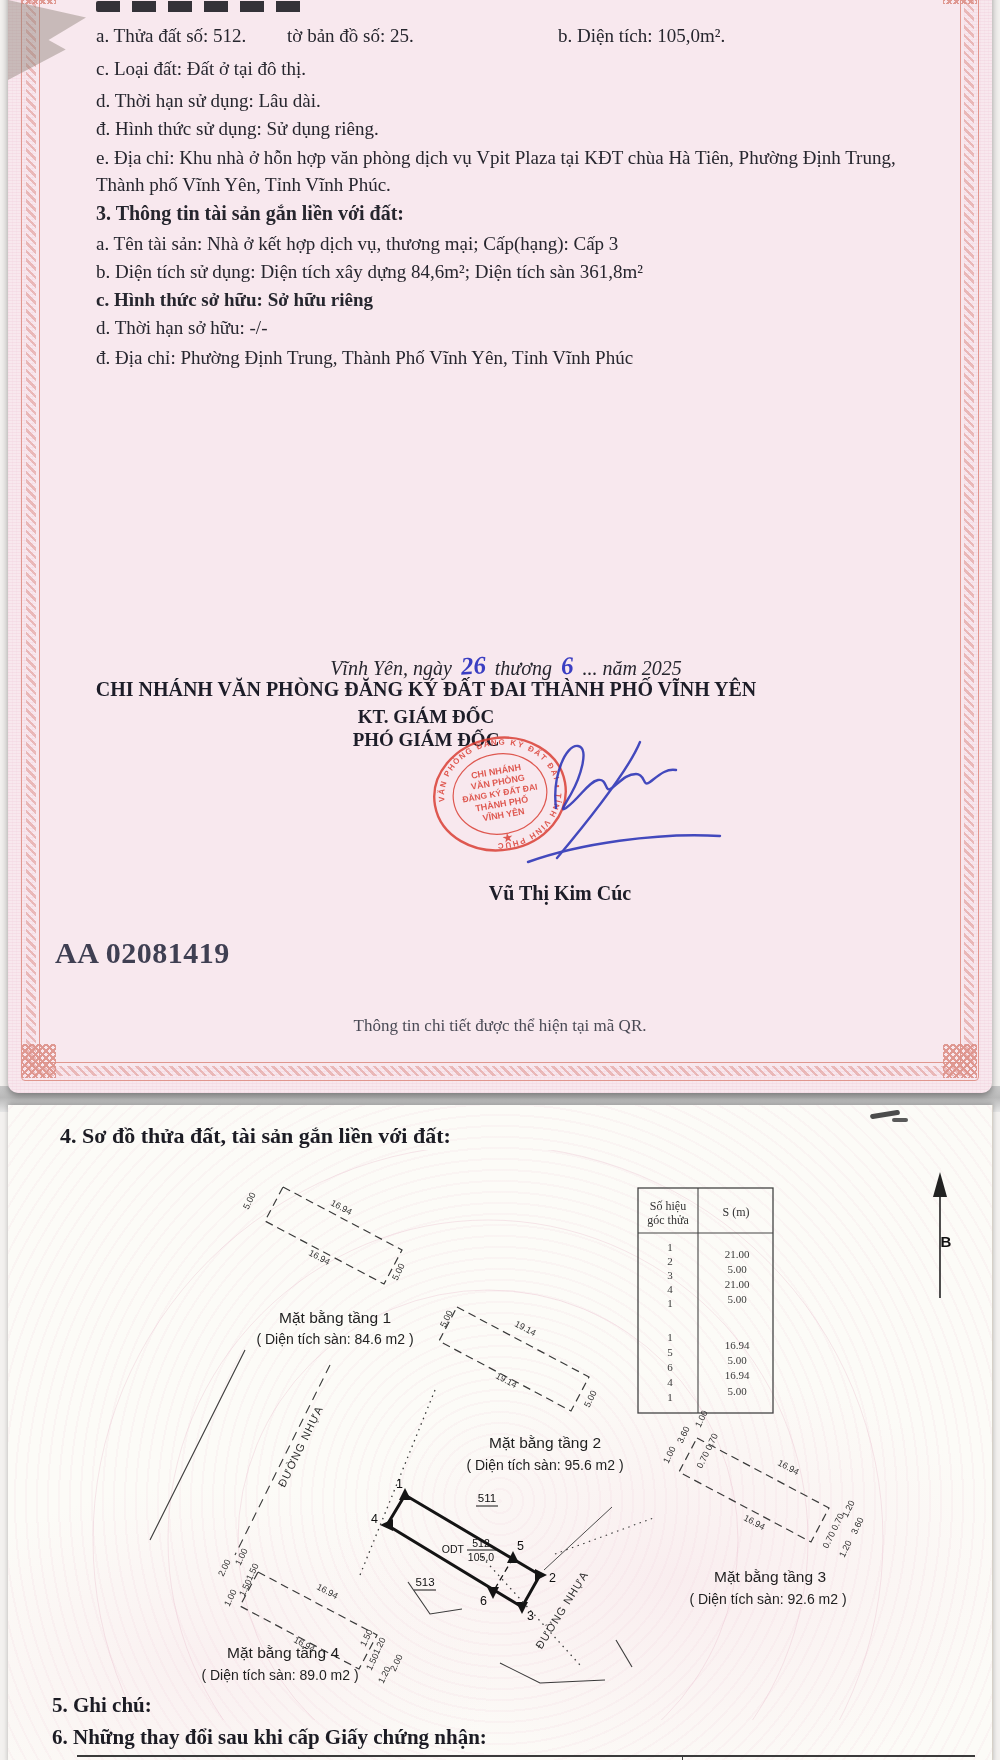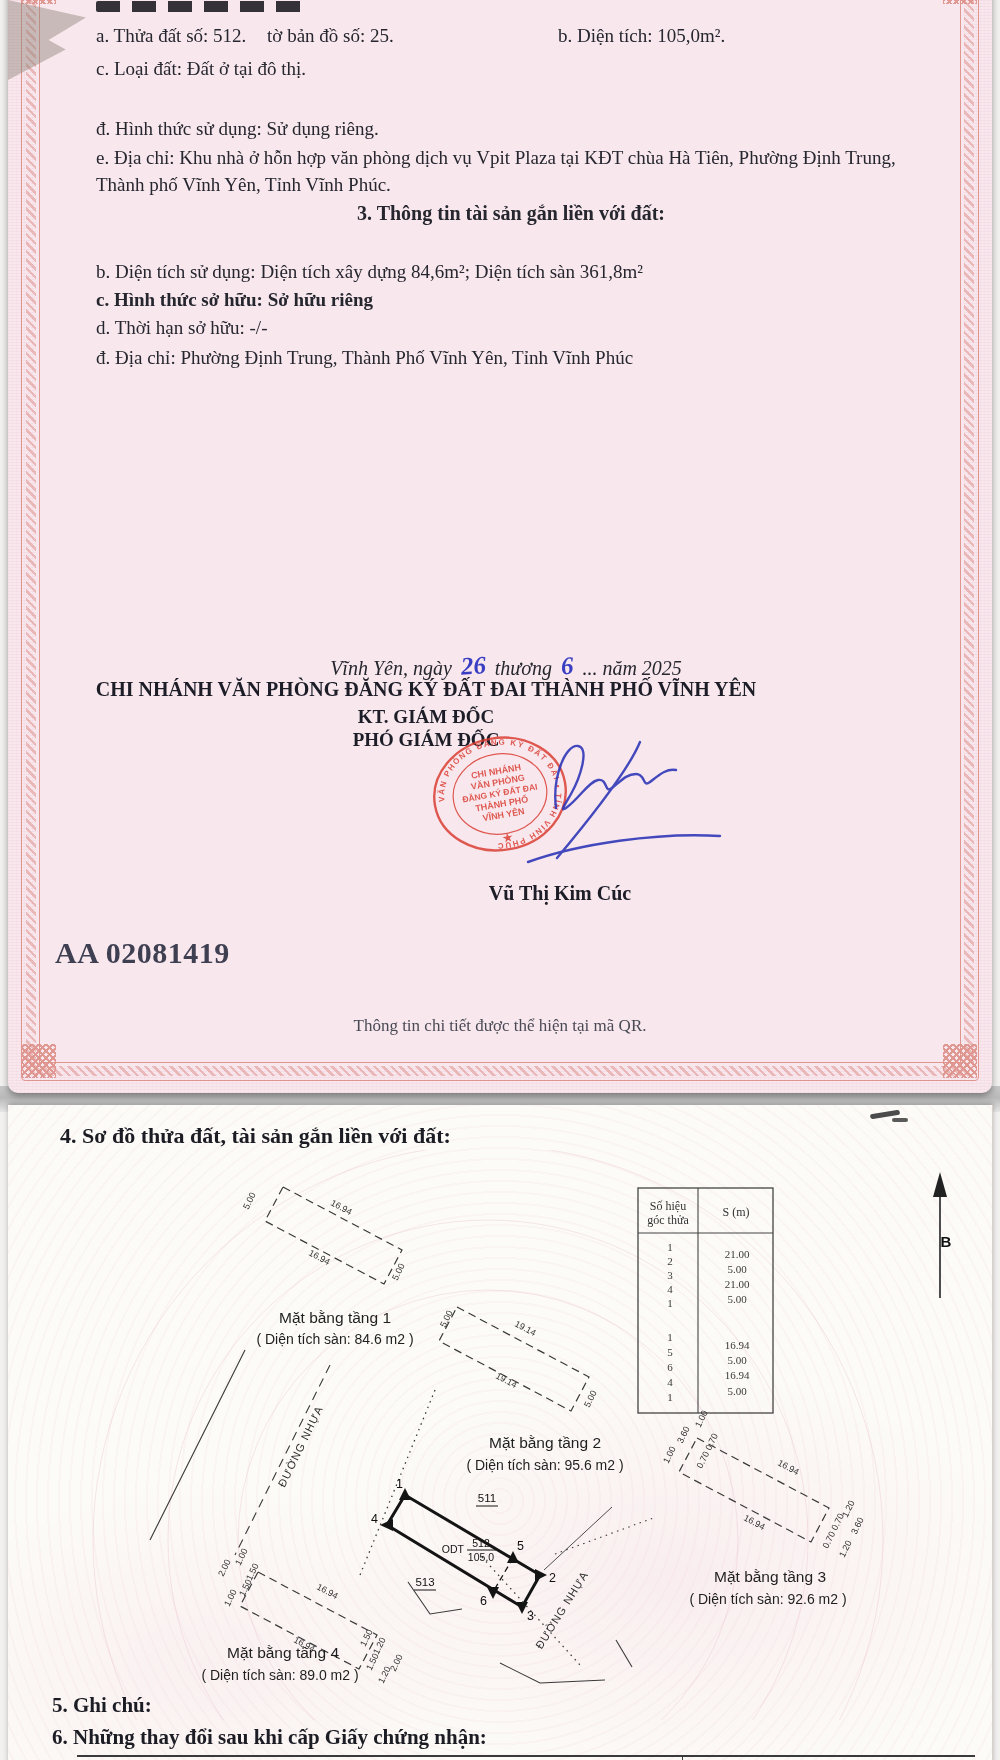--- a/index.html
+++ b/index.html
@@ -125,27 +125,29 @@
   <div class="corner-hatch" style="left:14px;top:14px;"></div>
   <div class="corner-hatch" style="right:15px;top:14px;"></div>
   <div class="corner-hatch" style="left:14px;bottom:15px;"></div>
   <div class="corner-hatch" style="right:15px;bottom:15px;"></div>
 
   <div class="watermark-tl"></div>
   <div class="cut-smudge"></div>
 
   <div class="cl" style="top:66px;">
     <span>a. Thửa đất số: 512.</span>
-    <span style="margin-left:16px;">tờ bản đồ số: 25.</span>
+    <span style="margin-left:36px;">tờ bản đồ số: 25.</span>
     <span class="b-right">b. Diện tích: 105,0m².</span>
   </div>
   <div class="cl" style="top:99px;">c. Loại đất: Đất ở tại đô thị.</div>
+  <div class="cl" style="top:131px;">d. Thời hạn sử dụng: Lâu dài.</div>
   <div class="cl" style="top:159px;">đ. Hình thức sử dụng: Sử dụng riêng.</div>
   <div class="cl wrap" style="top:188px;width:812px;">e. Địa chỉ: Khu nhà ở hỗn hợp văn phòng dịch vụ Vpit Plaza tại KĐT chùa Hà Tiên, Phường Định Trung, Thành phố Vĩnh Yên, Tỉnh Vĩnh Phúc.</div>
-  <div class="cl" style="top:244px;font-weight:bold;font-size:20px;text-align:center;">3. Thông tin tài sản gắn liền với đất:</div>
+  <div class="cl" style="top:244px;font-weight:bold;font-size:20px;">3. Thông tin tài sản gắn liền với đất:</div>
+  <div class="cl" style="top:274px;">a. Tên tài sản: Nhà ở kết hợp dịch vụ, thương mại; Cấp(hạng): Cấp 3</div>
   <div class="cl" style="top:302px;">b. Diện tích sử dụng: Diện tích xây dựng 84,6m²; Diện tích sàn 361,8m²</div>
   <div class="cl" style="top:330px;font-weight:bold;">c. Hình thức sở hữu: Sở hữu riêng</div>
   <div class="cl" style="top:358px;">d. Thời hạn sở hữu: -/-</div>
   <div class="cl" style="top:388px;">đ. Địa chỉ: Phường Định Trung, Thành Phố Vĩnh Yên, Tỉnh Vĩnh Phúc</div>
 
   <div class="date-row">
     <span>Vĩnh Yên, ngày</span>
     <span class="hand">26</span>
     <span>thương</span>
     <span class="hand">6</span>

